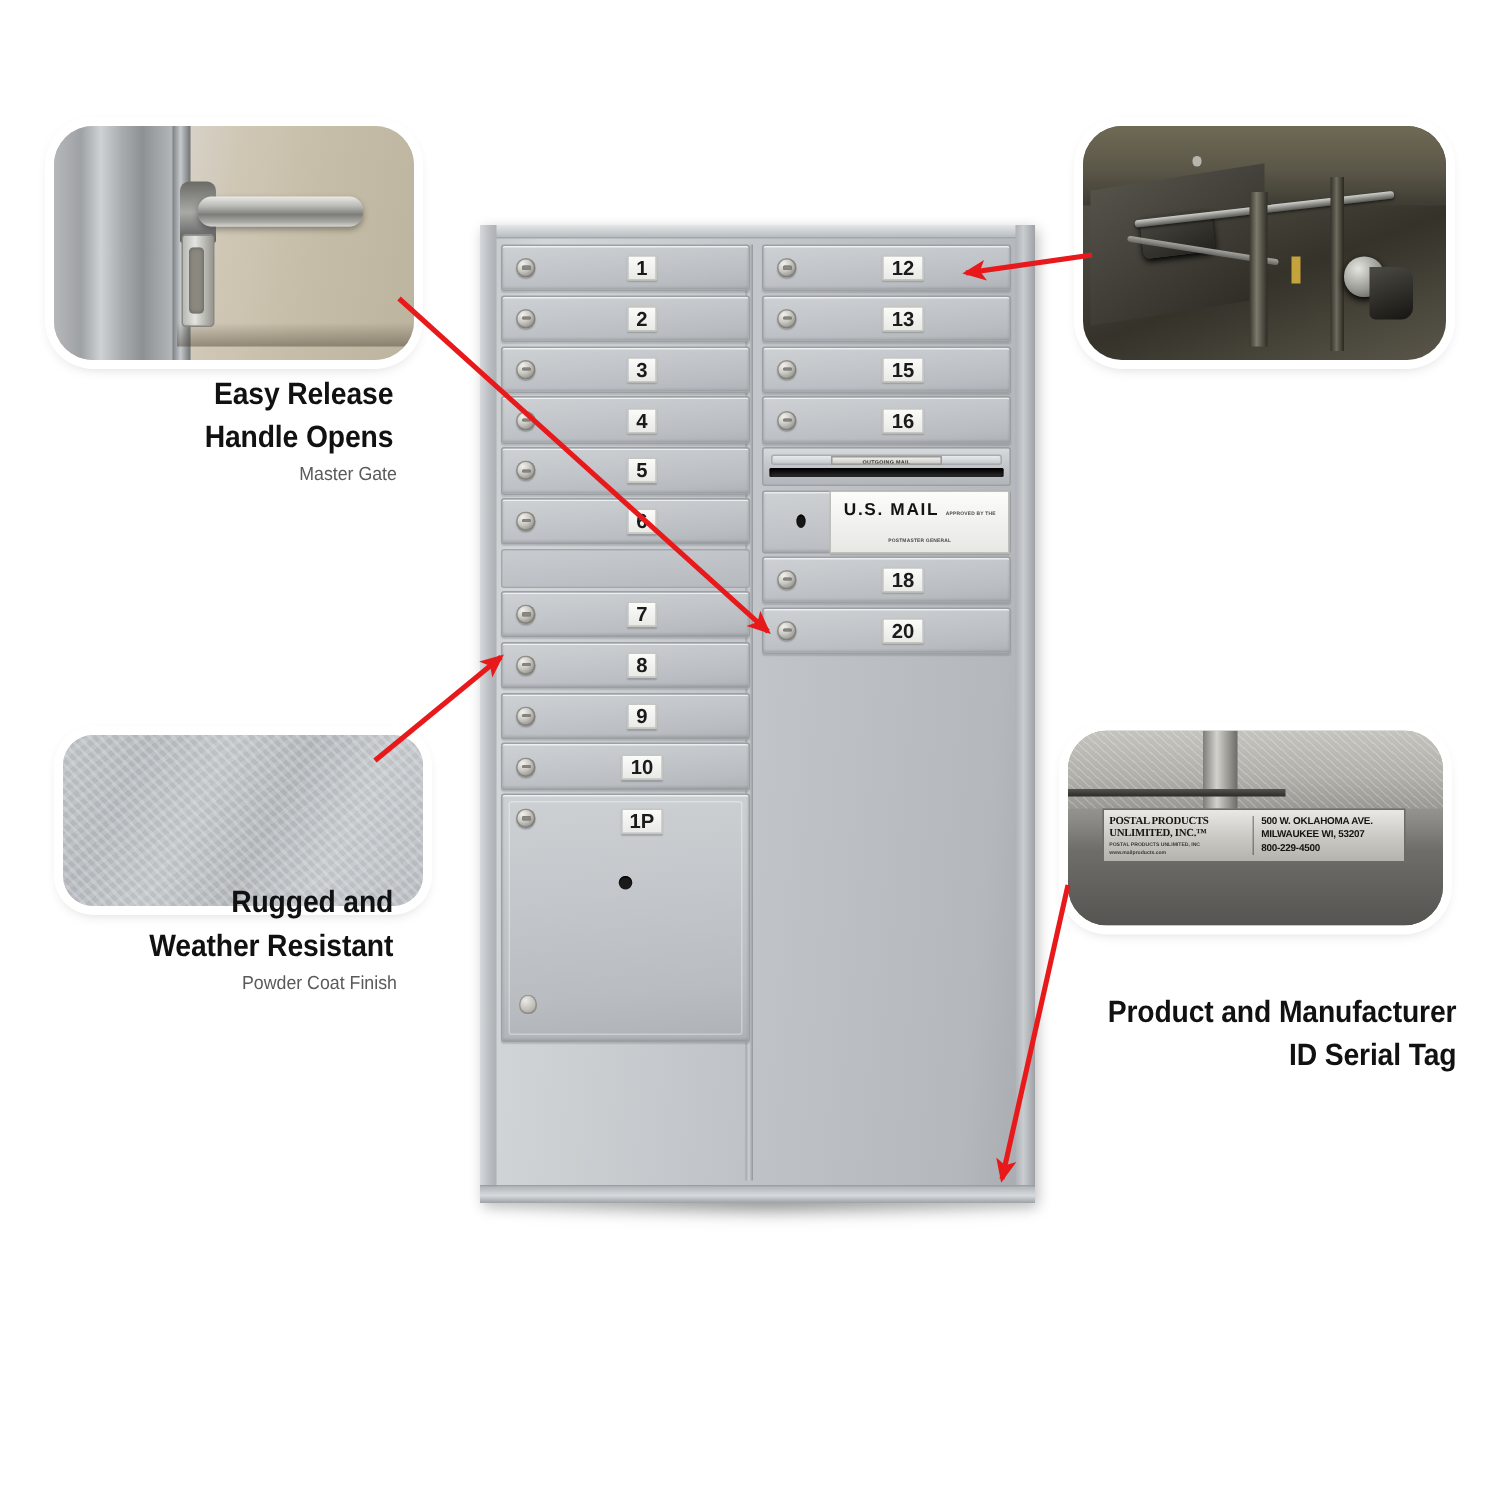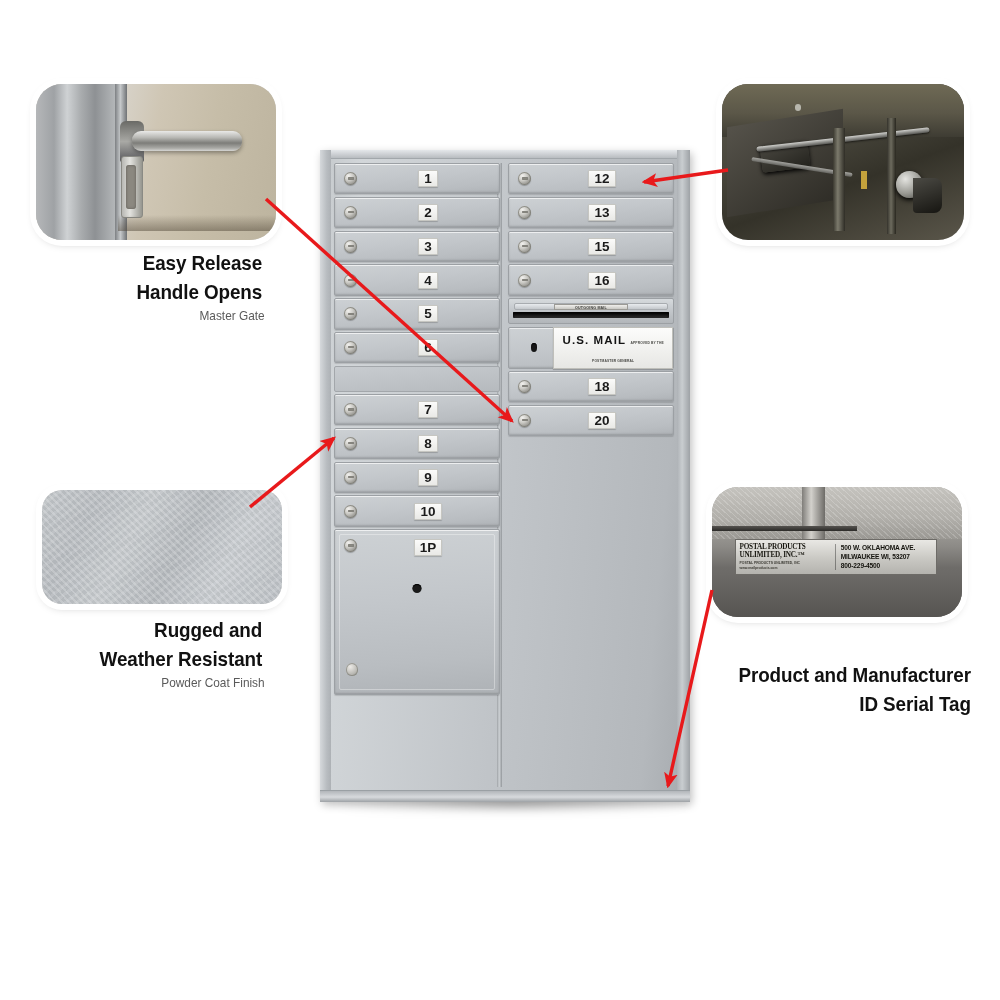--- a/index.html
+++ b/index.html
@@ -89,21 +89,21 @@
 
   
   .caption{position:absolute;text-align:right;}
   .cap-main{font-family:"Liberation Sans Narrow","Liberation Sans",sans-serif;
      font-weight:bold;font-size:20.5px;line-height:1.42;color:#111111;letter-spacing:-.1px;
      transform:scaleX(.92);transform-origin:center;white-space:nowrap;}
   .cap-sub{font-family:"Liberation Sans Narrow","Liberation Sans",sans-serif;
      font-size:12.6px;color:#5a5a5a;line-height:1.5;margin-top:1px;transform:scaleX(.94);white-space:nowrap;}
   #cap-handle{left:26px;top:248px;width:246px;}
   #cap-catch{left:706px;top:254px;width:276px;}
-  #cap-swatch{left:26px;top:615px;width:246px;}
+  #cap-swatch{left:26px;top:587px;width:246px;}
   #cap-tag{left:706px;top:660px;width:276px;}
 
   
   .arrows{position:absolute;left:0;top:0;width:1000px;height:1000px;pointer-events:none;}
 
   
   #cabinet{position:absolute;left:320px;top:150px;width:370px;height:652px;}
   .cab-shadow{position:absolute;left:6px;top:10px;width:372px;height:650px;border-radius:3px;
      background:radial-gradient(ellipse at 50% 92%,rgba(0,0,0,.22),rgba(0,0,0,0) 68%);filter:blur(5px);}
   .cab-body{position:absolute;inset:0;border-radius:3px;

